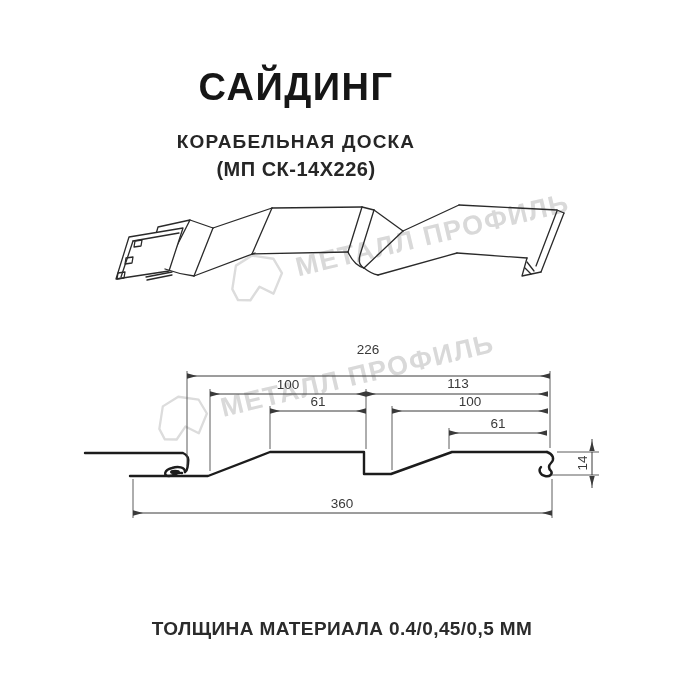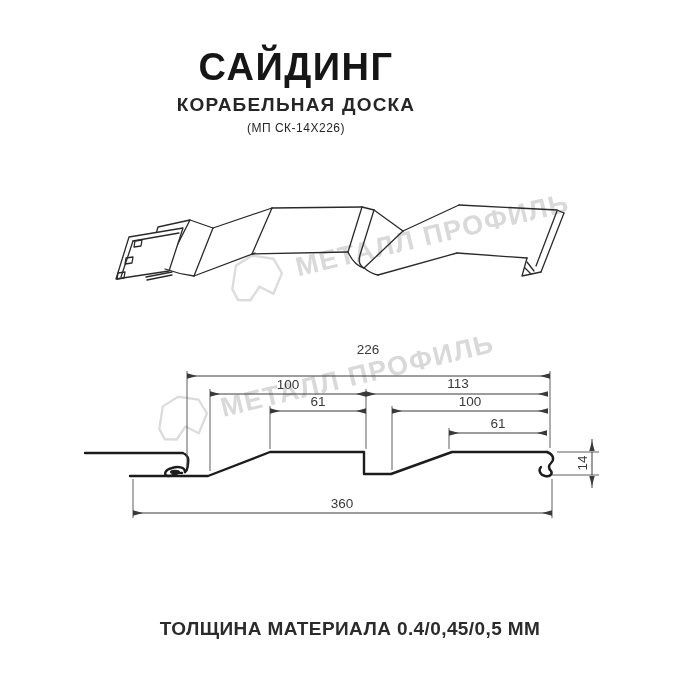--- a/index.html
+++ b/index.html
@@ -1,37 +1,37 @@
 <!DOCTYPE html>
 <html><head>
 <meta charset="utf-8">
 <style>
   html,body{margin:0;padding:0;background:#fff;}
   .stage{position:relative;width:700px;height:700px;background:#fff;overflow:hidden;
          font-family:"Liberation Sans",sans-serif;}
   
-  .hdr{position:absolute;top:48px;left:0;width:592px;text-align:center;color:#1f1f1f;}
+  .hdr{position:absolute;top:68px;left:0;width:592px;text-align:center;color:#1f1f1f;}
   .t-main{font-size:38px;font-weight:800;letter-spacing:1.5px;line-height:1;color:#161616;}
-  .t-sub{font-size:19px;font-weight:700;letter-spacing:1.2px;margin-top:8px;color:#262626;}
-  .t-code{font-size:12px;font-weight:400;letter-spacing:.5px;margin-top:5px;color:#262626;}
+  .t-sub{font-size:19px;font-weight:700;letter-spacing:1.2px;margin-top:25px;color:#262626;}
+  .t-code{font-size:20px;font-weight:700;letter-spacing:.5px;margin-top:5px;color:#262626;}
   
   .wm{position:absolute;display:flex;align-items:center;gap:12px;white-space:nowrap;
       color:#d9d9d9;font-weight:800;font-size:27px;letter-spacing:1.5px;
       transform-origin:0 50%;pointer-events:none;}
   .wm1{left:228px;top:260px;transform:rotate(-13.5deg);}
   .wm2{left:155px;top:401px;transform:rotate(-13.5deg);}
   .wm svg{flex:0 0 auto;}
   
   .draw{position:absolute;left:0;top:0;}
   
   .dim{position:absolute;font-size:13.5px;color:#3a3a3a;line-height:1;
        transform:translate(-50%,-100%);background:transparent;}
   .dim.v{transform:translate(-50%,-50%) rotate(-90deg);}
   
-  .ftr{position:absolute;top:618px;left:16px;width:668px;text-align:center;
+  .ftr{position:absolute;top:618px;left:8px;width:668px;text-align:center;
        font-size:19px;font-weight:700;letter-spacing:.4px;color:#2b2b2b;}
 </style>
 </head>
 <body>
 
 <div class="stage">
 
   <div class="hdr">
     <div class="t-main">САЙДИНГ</div>
     <div class="t-sub">КОРАБЕЛЬНАЯ ДОСКА</div>

